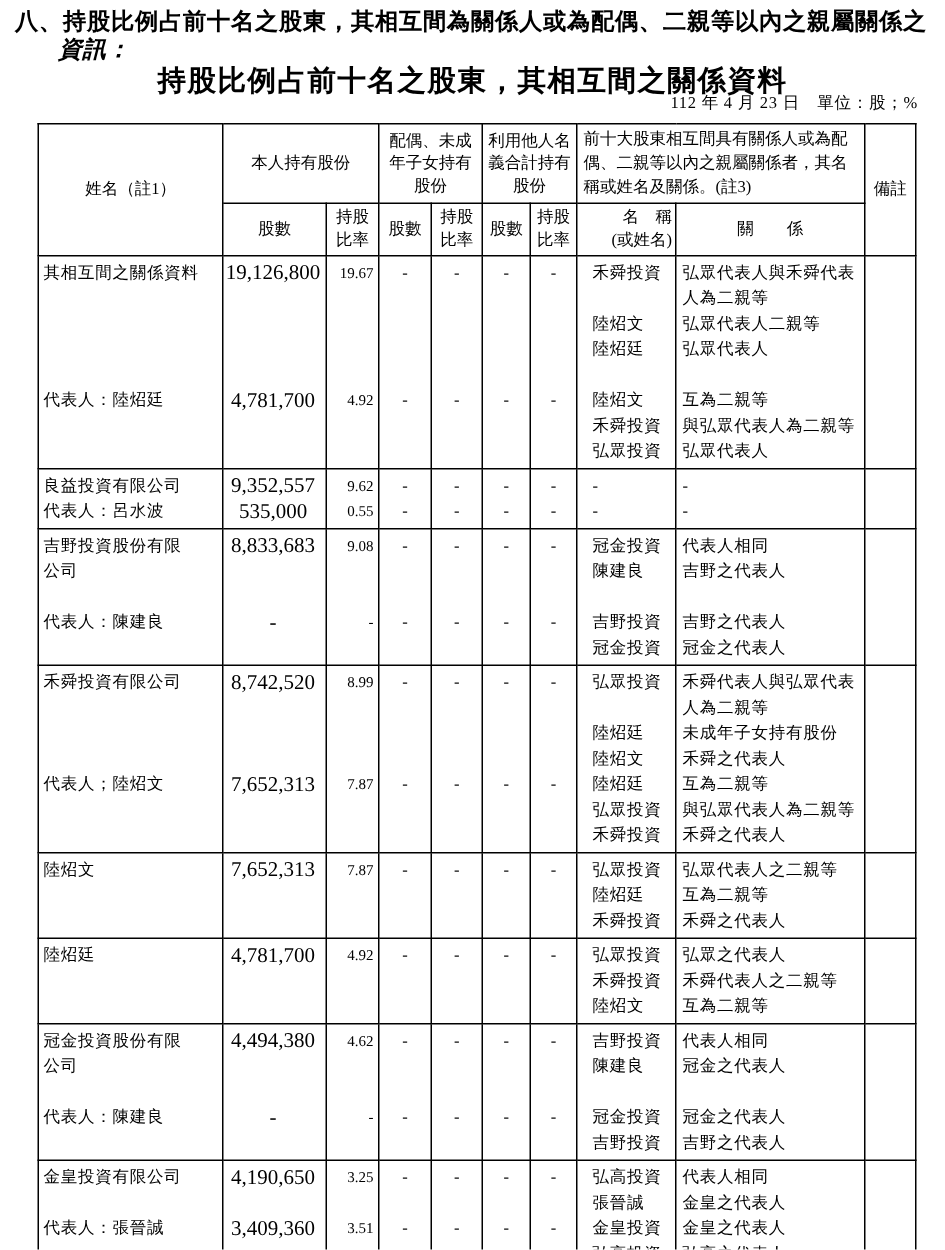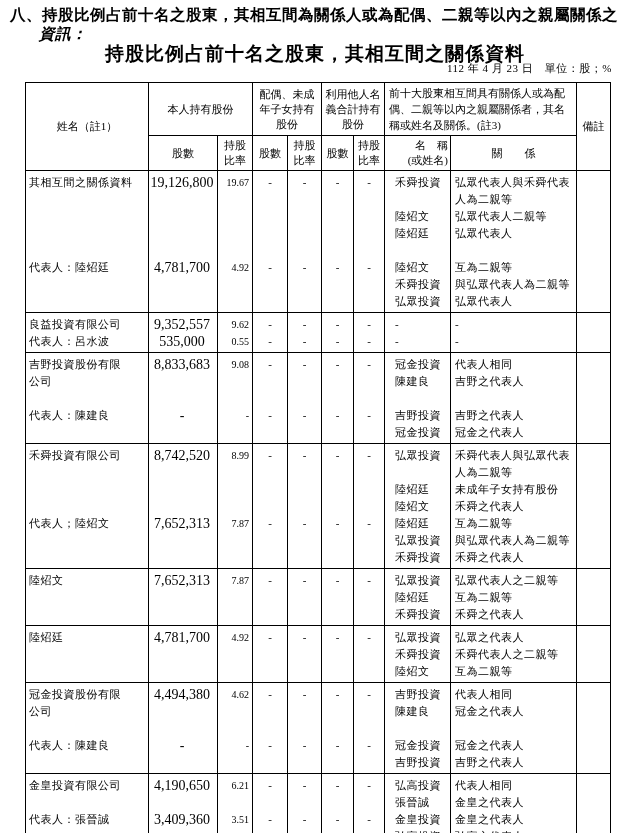--- a/index.html
+++ b/index.html
@@ -575,21 +575,21 @@
             <div class="ln">代表人：張晉誠</div>
             <div class="ln">&nbsp;</div>
           </td>
           <td class="c-num">
             <div class="ln">4,190,650</div>
             <div class="ln">&nbsp;</div>
             <div class="ln">3,409,360</div>
             <div class="ln">&nbsp;</div>
           </td>
           <td class="c-pct">
-            <div class="ln">6.21</div>
+            <div class="ln">3.25</div>
             <div class="ln">&nbsp;</div>
             <div class="ln">3.51</div>
             <div class="ln">&nbsp;</div>
           </td>
           <td class="c-dash">
             <div class="ln">-</div>
             <div class="ln">&nbsp;</div>
             <div class="ln">-</div>
             <div class="ln">&nbsp;</div>
           </td>

